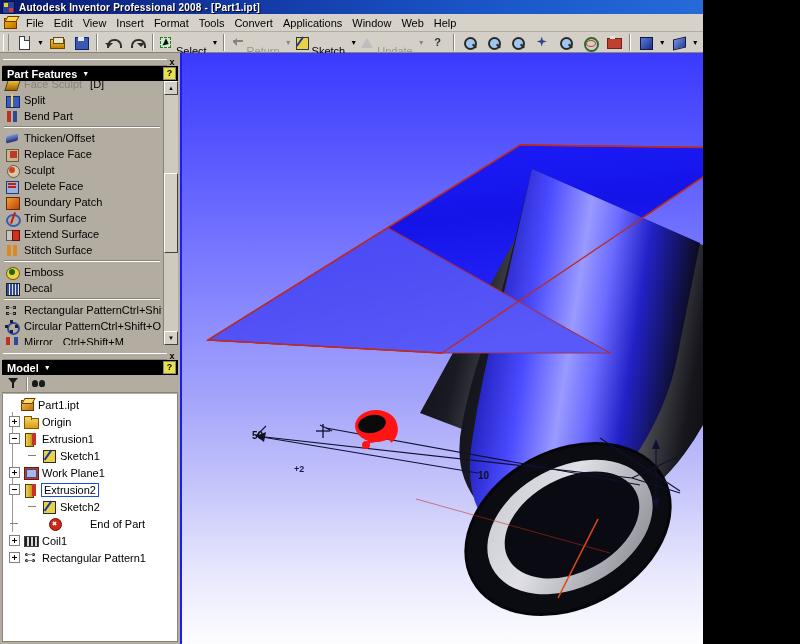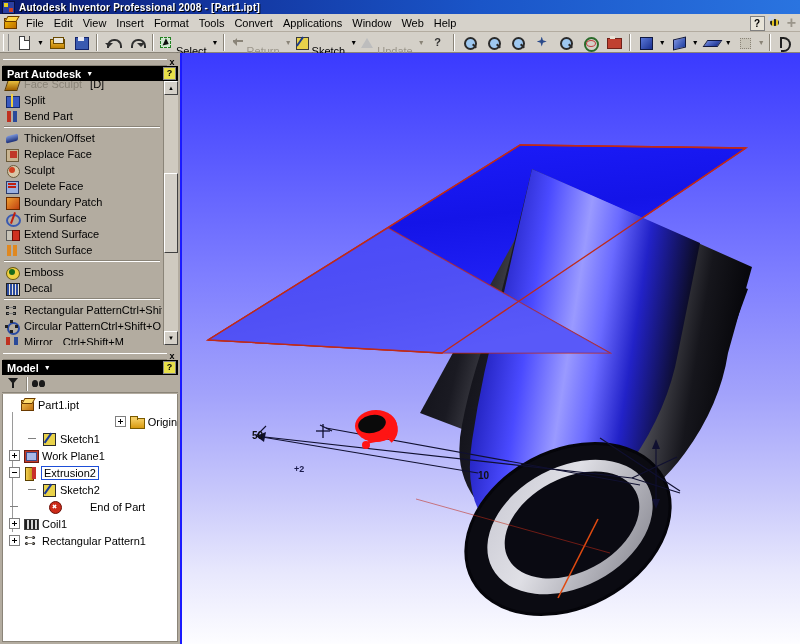--- a/index.html
+++ b/index.html
@@ -1,18 +1,18 @@
 <!DOCTYPE html>
 <html><head>
 <meta charset="utf-8">
 <style>
   html,body{margin:0;padding:0;background:#000;}
   body{width:800px;height:644px;overflow:hidden;
        font-family:"Liberation Sans","DejaVu Sans",sans-serif;font-size:11px;}
-  #app{position:relative;width:800px;height:644px;background:#b91c1c;overflow:hidden;}
+  #app{position:relative;width:703px;height:644px;background:#b91c1c;overflow:hidden;}
 
   
   #titlebar{position:absolute;left:0;top:0;width:800px;height:14px;
     background:linear-gradient(to right,#0a1a6e 0%,#12339c 25%,#1a55c8 60%,#2a74e0 100%);
     display:flex;align-items:center;color:#fff;font-size:10px;font-weight:bold;
     padding-left:2px;box-sizing:border-box;}
   .tb-icon{width:11px;height:11px;margin-right:4px;flex:0 0 auto;position:relative;
     background:#2b3fa0;border:1px solid #0a1040;}
   .tb-icon:before{content:"";position:absolute;left:1px;top:1px;width:4px;height:4px;background:#e8d020;}
   .tb-icon:after{content:"";position:absolute;right:1px;bottom:1px;width:4px;height:4px;background:#d04020;}
@@ -399,21 +399,21 @@
     <div class="tarrow">▼</div>
 
   </div>
 
   <div id="leftcol">
 
     <div class="panel-outer" id="featpanel">
       <div class="pgrip"></div>
       <div class="pclose">x</div>
       <div class="ptitle" style="top:8px;">
-        <span>Part Autodesk</span>
+        <span>Part Features</span>
         <span class="caret">▼</span>
         <span class="qm">?</span>
       </div>
 
       <div id="featlist" style="top:23px;">
 
         <div class="frow" style="margin-top:-5px;">
           <span class="fi fi-draft"></span>
           <span class="fgreyed">Face Sculpt</span>
           <span class="fk fgreyed" style="margin-left:8px;">[D]</span>
@@ -511,26 +511,31 @@
 
       <div id="tree" style="top:42px;">
         <div class="tline" style="left:9px;top:18px;height:120px;"></div>
 
         <div class="trow" style="padding-left:0px;">
           <span class="texp none"></span>
           <span class="tic tic-part"></span>
           <span>Part1.ipt</span>
         </div>
 
-        <div class="trow" style="padding-left:4px;justify-content:flex-end;">
+        <div class="trow" style="padding-left:4px;">
           <span class="texp plus"></span>
           <span class="tic tic-folder"></span>
           <span>Origin</span>
         </div>
 
+        <div class="trow" style="padding-left:4px;">
+          <span class="texp"></span>
+          <span class="tic tic-extr"></span>
+          <span>Extrusion1</span>
+        </div>
 
         <div class="trow" style="padding-left:22px;">
           <span class="tdash"></span>
           <span class="tic tic-sketch"></span>
           <span>Sketch1</span>
         </div>
 
         <div class="trow" style="padding-left:4px;">
           <span class="texp plus"></span>
           <span class="tic tic-plane"></span>

